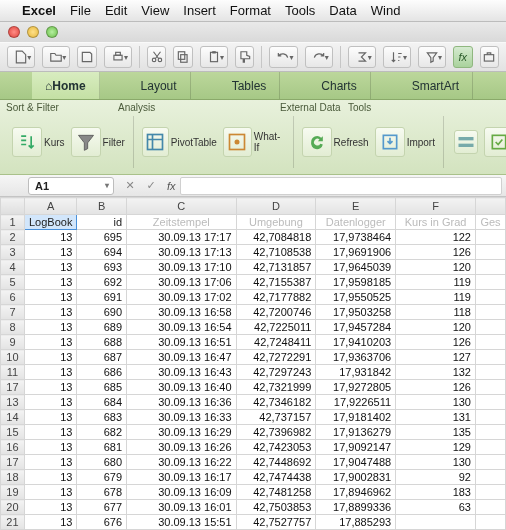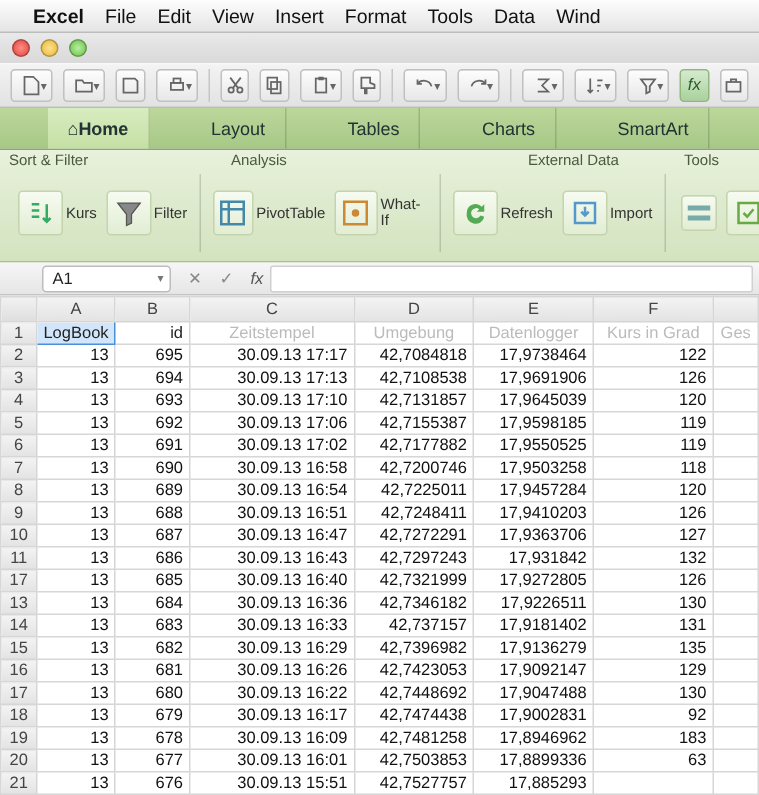--- a/index.html
+++ b/index.html
@@ -27,35 +27,35 @@
   .fx-end{margin-left:auto;}
 
   
   .tabs { height:28px; background:linear-gradient(#bcd79b,#a6c886); border-bottom:1px solid #8aa96a; display:flex; align-items:stretch; padding-left:4px;}
   .tab { padding:0 13px; display:flex; align-items:center; font-size:12px; color:#233; border-right:1px solid rgba(0,0,0,0.15);margin-left:28px;}
   .tab.home{background:linear-gradient(#d8ecc0,#c4e0a4); font-weight:bold;}
   .tab.home:before{content:"⌂ "; font-weight:normal;}
 
   
   .ribbon { background:linear-gradient(#e8f1dc,#d3e3bf); border-bottom:1px solid #a9c18a;}
-  .group-headers{display:flex; font-size:10px; color:#4a5a3a; padding:2px 0 0 6px;gap:36px;}
+  .group-headers{display:flex; font-size:10px; color:#4a5a3a; padding:2px 0 0 6px;}
   .group-headers span{display:block; text-align:left;}
   .gh1{width:112px;} .gh2{width:120px;} .gh3{width:110px;padding-left:42px;} .gh4{flex:1;}
   .ribbon-body{display:flex; padding:3px 4px 6px 4px;}
   .rgroup{display:flex; align-items:flex-end; gap:6px; border-right:1px solid rgba(0,0,0,0.15); padding:0 8px;}
   .rgroup:last-child{border-right:none;}
   .rbtn{display:flex;flex-direction:row;align-items:center;justify-content:flex-end; gap:2px; min-width:44px; height:52px; font-size:10px; color:#333;}
   .rbtn .ico{width:30px;height:30px;display:flex;align-items:center;justify-content:center;border:1px solid #c4d4af;border-radius:3px;background:linear-gradient(#f7fbf1,#e2edd3);}
   .rbtn .ico svg{width:20px;height:20px;}
   .rbtn.small{min-width:26px;}
   .rbtn.small .ico{width:24px;height:24px;}
 
   
   .fbar{height:22px;background:linear-gradient(#f6f6f6,#e6e6e6);border-bottom:1px solid #c4c4c4;display:flex;align-items:center;font-size:11px;}
-  .namebox{width:86px;height:18px;margin-left:28px;border:1px solid #bdbdbd;background:#fff;border-radius:3px;display:flex;align-items:center;padding:0 16px 0 6px;position:relative;}
+  .namebox{width:86px;height:18px;margin-left:28px;border:1px solid #bdbdbd;background:#fff;border-radius:3px;display:flex;align-items:center;padding:0 16px 0 6px;position:relative;font-weight:bold;}
   .namebox:after{content:"▾";position:absolute;right:4px;font-size:8px;color:#777;}
   .fx-controls{display:flex;gap:5px;margin:0 8px;color:#888;}
   .fx-controls span{width:16px;text-align:center;}
   .fx-label{font-style:italic;color:#555;margin-right:4px;}
   .fx-input{flex:1;height:18px;border:1px solid #d0d0d0;background:#fff;border-radius:2px;margin-right:4px;}
 
   
   .grid{background:#fff; font-size:11px; color:#111;}
   table{border-collapse:collapse;width:100%;}
   th,td{border:1px solid #d6d6d6;height:15px;padding:0 4px;white-space:nowrap;overflow:hidden;}

